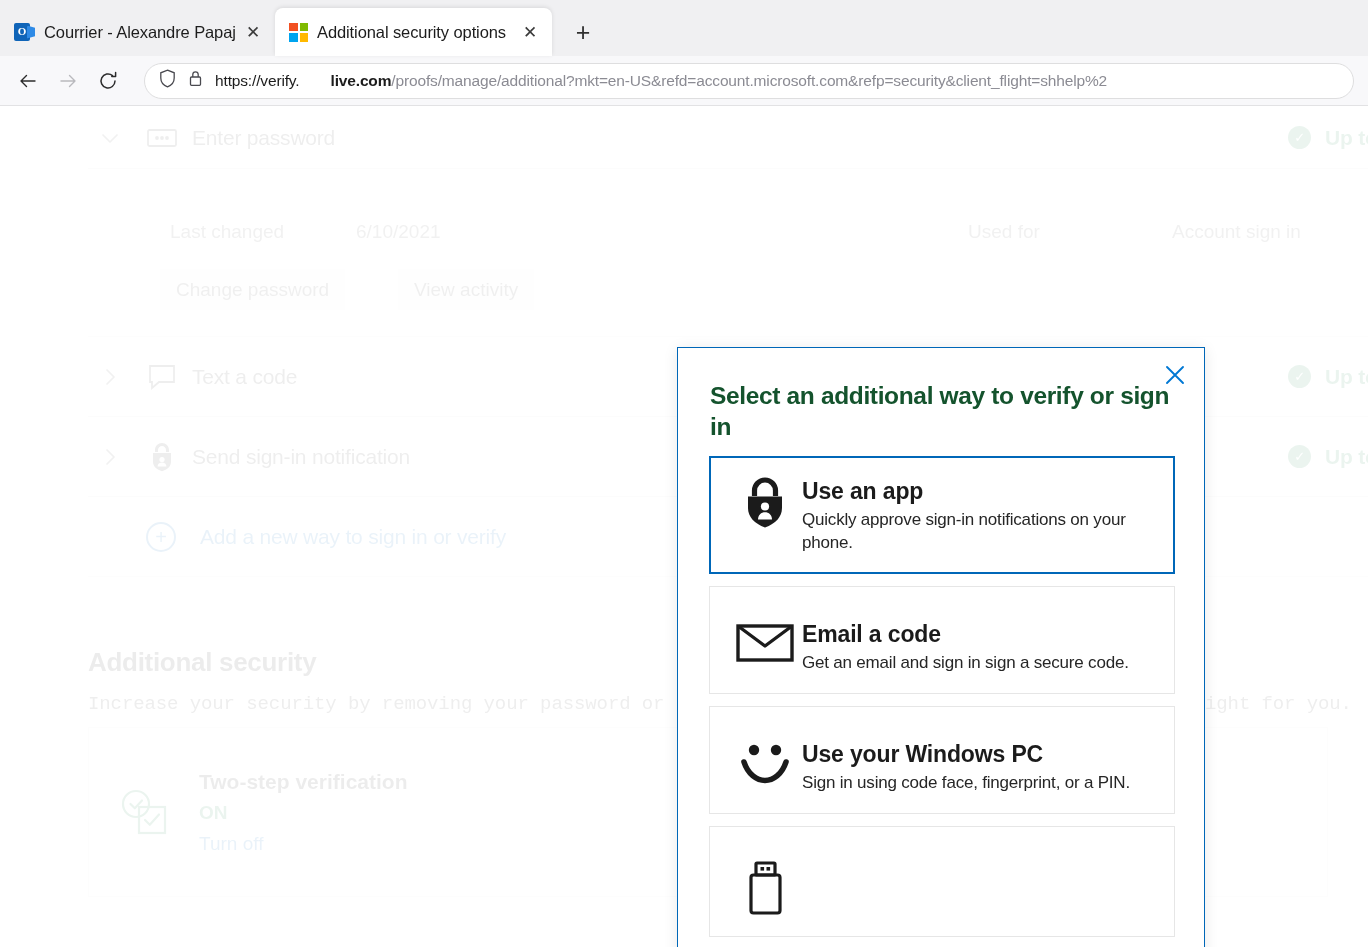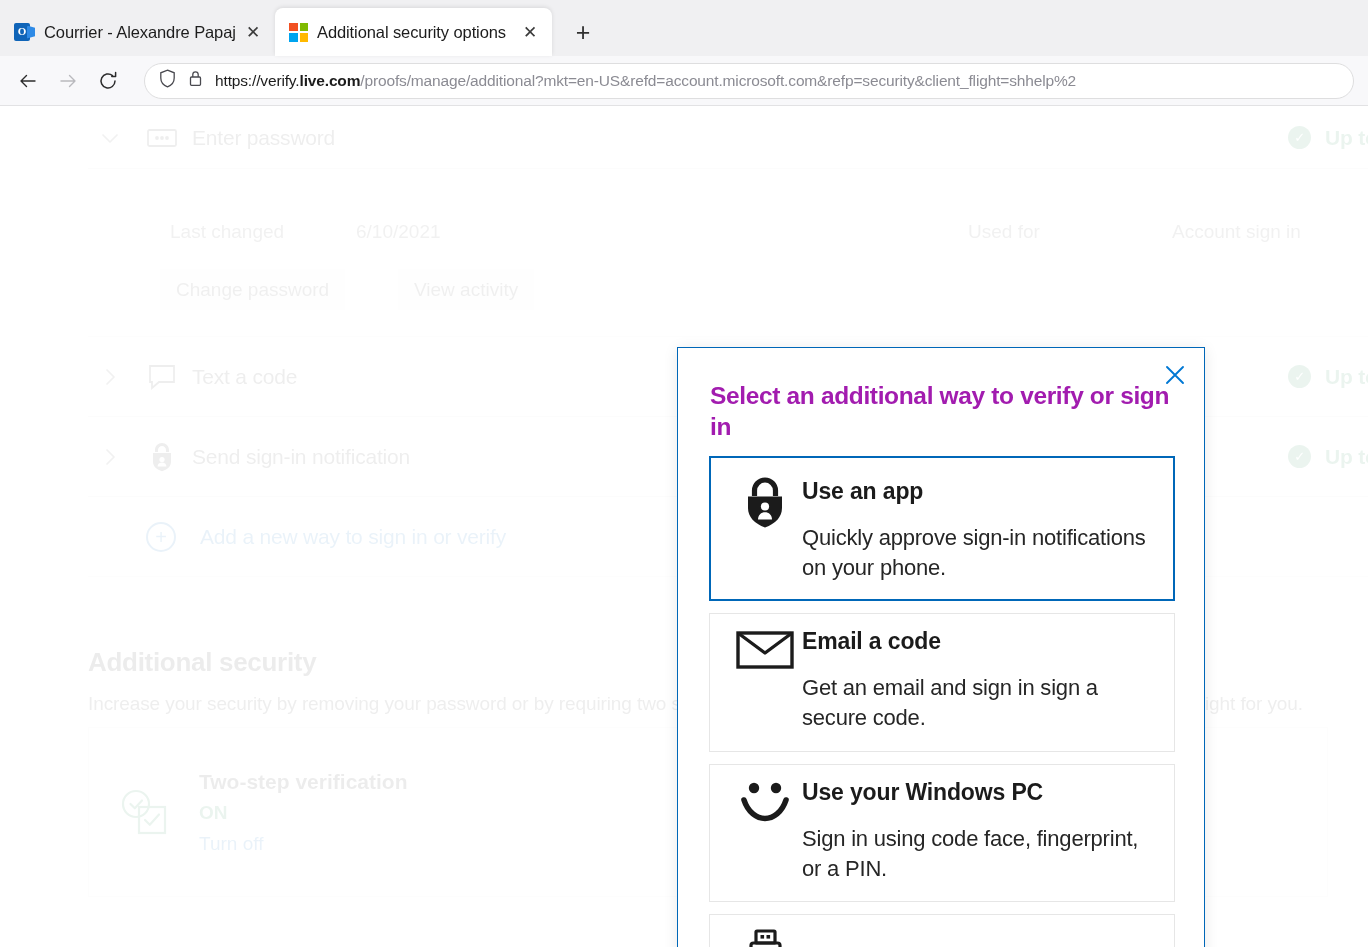--- a/index.html
+++ b/index.html
@@ -124,21 +124,21 @@
   .omnibox .shield-ico, .omnibox .lock-ico { flex:0 0 auto; color:#4a4a50; }
   .url-text {
     flex: 1 1 auto;
     font-size: 15.5px;
     color: #8b8b93;
     white-space: nowrap;
     overflow: hidden;
     letter-spacing: -0.15px;
   }
   .url-text .dom { color:#1c1c1c; }
-  .url-text .dom-b { color:#1c1c1c; font-weight:bold; }
+  .url-text .dom-b { color:#1c1c1c; font-weight:bold;margin-left:31px; }
 
   
   .page {
     position: absolute;
     left:0; top: 107px; width: 1368px; height: 840px;
     background: #fff;
     overflow: hidden;
   }
   .page-inner { opacity: 0.085; }
 
@@ -181,21 +181,21 @@
 
   .addrow { position:absolute; left:88px; right:0; height:80px; display:flex; align-items:center; border-bottom:1px solid #e4e4e4; background:#fff;}
   .plus-circle {
     width:30px; height:30px; border-radius:50%; border:2px solid #0067b8;
     display:flex; align-items:center; justify-content:center;
     color:#0067b8; font-size:20px; line-height:0.9; margin-left: 58px;
   }
   .addrow-label { font-size:21px; color:#0067b8; margin-left: 24px; letter-spacing:-0.2px; }
 
   .sec-head { position:absolute; left:88px; font-size:26px; font-weight:bold; color:#1b1b1b; letter-spacing:-0.3px;}
-  .sec-sub  { position:absolute; left:88px; font-size:19px; color:#333; letter-spacing:-0.1px;}
+  .sec-sub  { position:absolute; left:88px; font-size:19px; color:#333; letter-spacing:-0.1px;font-family:Liberation Mono, monospace;}
 
   .twostep-card {
     position:absolute; left:88px; width: 1240px; height: 170px;
     background:#fff; border:1px solid #e2e2e2;
     display:flex; align-items:center;
   }
   .ts-ico { width:110px; flex:0 0 auto; display:flex; align-items:center; justify-content:center; }
   .ts-title { font-size:21px; font-weight:bold; color:#1b1b1b; }
   .ts-on { font-size:19px; font-weight:bold; color:#0f7c3f; margin-top:8px; }
   .ts-link { font-size:19px; color:#0067b8; margin-top:9px; }
@@ -211,44 +211,44 @@
     z-index: 50;
   }
   .modal-close {
     position:absolute; right: 12px; top: 10px;
     width: 34px; height: 34px;
     display:flex; align-items:center; justify-content:center;
     color:#0078d4;
   }
   .modal-title {
     position:absolute; left: 32px; top: 32px; width: 462px;
-    font-size: 24.5px; font-weight: bold; color:#a21caf;
+    font-size: 24.5px; font-weight: bold; color:#14532d;
     line-height: 1.28; letter-spacing: -0.35px;
   }
   .options { position:absolute; left: 31px; top: 108px; width: 466px; }
 
   .opt {
     width: 466px;
     border: 1px solid #e6e6e6;
     background:#fff;
     display:flex;
     align-items:flex-start;
-    padding: 11px 16px 18px 18px;
+    padding: 31px 16px 18px 18px;
     margin-bottom: 12px;
     min-height: 96px;
   }
   .opt.selected { border: 2px solid #0067b8; padding: 17px 15px 17px 17px; }
   .opt-ico {
     width: 74px; flex:0 0 auto;
     display:flex; align-items:flex-start; justify-content:center;
     padding-top: 2px;
   }
   .opt-body { flex:1 1 auto; padding-top: 1px; }
   .opt-title { font-size: 23px; font-weight:bold; color:#1b1b1b; line-height:1.35; letter-spacing:-0.15px; }
-  .opt-desc { font-size: 22px; color:#262626; line-height:1.35; margin-top:16px; letter-spacing:-0.2px; }
+  .opt-desc { font-size: 17px; color:#262626; line-height:1.35; margin-top:2px; letter-spacing:-0.2px; }
 </style>
 </head>
 <body>
 
 <div class="browser">
 
   <div class="tabstrip">
 
     <div class="tab inactive">
       <span class="fav-outlook">

